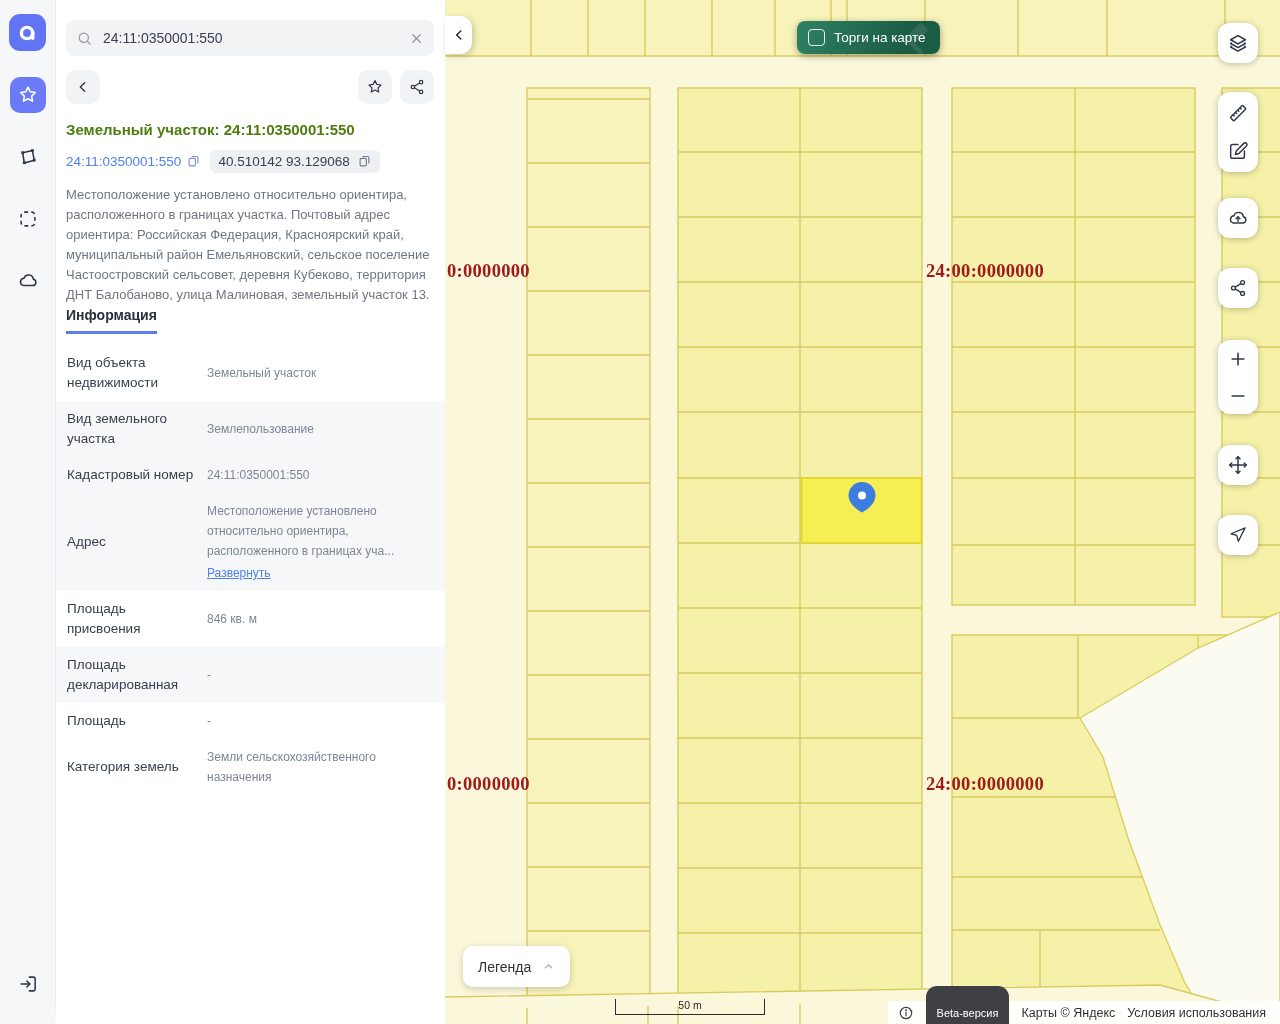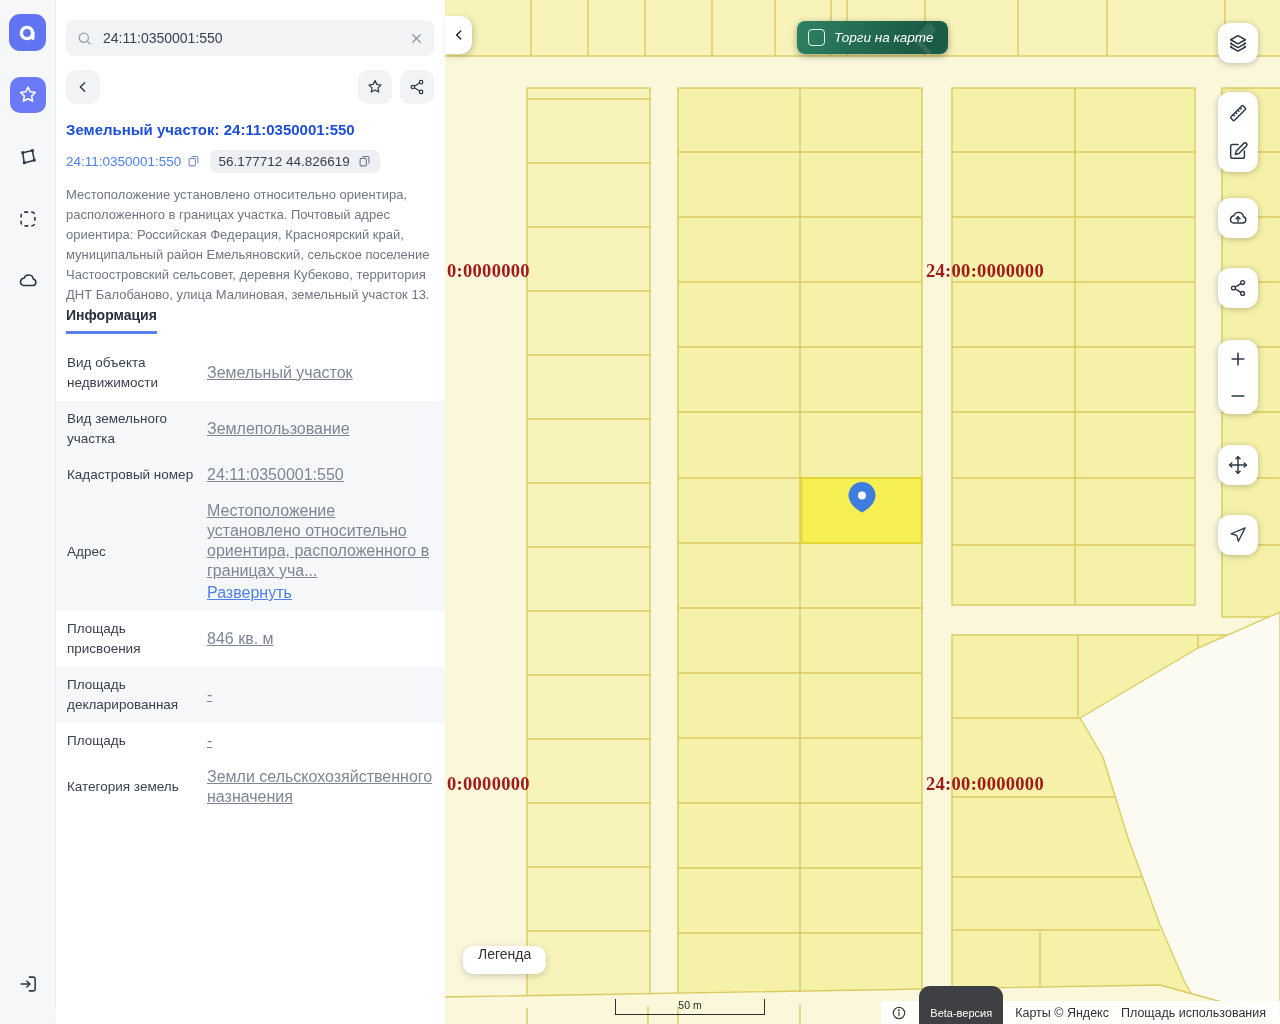--- a/index.html
+++ b/index.html
@@ -22,59 +22,59 @@
   .panel{position:absolute;left:55px;top:0;width:390px;height:892px;background:#fff;z-index:4;overflow:hidden;}
   .search-row{margin:20px 11px 0;background:#f1f3f5;border-radius:8px;height:36px;
         display:flex;align-items:center;padding:0 10px;gap:8px;}
   .search-row input{flex:1;border:0;outline:0;background:transparent;font:14px "Liberation Sans",sans-serif;color:#3a4150;}
   .icon-btn-plain{border:0;background:transparent;padding:0;display:flex;align-items:center;cursor:pointer;color:#8d95a0;}
   .nav-row{margin:14px 11px 0;display:flex;align-items:center;}
   .sq-btn{width:34px;height:34px;border-radius:10px;background:#f2f3f5;border:0;display:flex;
         align-items:center;justify-content:center;color:#2f3747;cursor:pointer;}
   .nav-row .grow{flex:1;}
   .nav-row .sq-btn + .sq-btn{margin-left:8px;}
-  .page-title{margin:17px 11px 0;font-size:15px;font-weight:bold;color:#1d4ed8;}
+  .page-title{margin:17px 11px 0;font-size:15px;font-weight:bold;color:#4d7c0f;}
   .chips{margin:12px 11px 0;display:flex;align-items:center;gap:9px;}
   .chip-link{display:flex;align-items:center;gap:5px;color:#4d80e8;font-size:13.5px;cursor:pointer;}
   .chip-gray{display:flex;align-items:center;gap:7px;background:#eef0f3;border-radius:6px;
         padding:4px 8px;font-size:13.5px;color:#39414f;}
   .copy-btn{border:0;background:transparent;padding:0;display:flex;cursor:pointer;color:#6f7a8c;}
   .desc{margin:12px 11px 0;font-size:13px;line-height:20px;color:#6f7684;}
   .tabs{margin:1px 11px 0;}
   .tab{display:inline-block;font-size:14px;font-weight:bold;color:#28303e;
         padding-bottom:8px;border-bottom:3px solid #5b7ff2;cursor:pointer;}
   .itable{margin-top:11px;}
   .irow{display:flex;align-items:center;gap:12px;padding:8px 12px;background:#fff;}
   .irow.alt{background:#f6f7f9;}
   .irow .lbl{width:128px;flex:none;font-size:13.5px;line-height:20px;color:#39414f;}
-  .irow .val{flex:1;font-size:16px;line-height:20px;color:#7e8695;text-decoration:underline;}
+  .irow .val{flex:1;font-size:12px;line-height:20px;color:#7e8695;}
   .expand{display:block;margin-top:2px;color:#4d80e8;text-decoration:underline;cursor:pointer;}
   .panel-fade{position:absolute;left:55px;bottom:0;width:390px;height:20px;z-index:6;
         background:linear-gradient(rgba(255,255,255,0),#fff);pointer-events:none;}
 
   
   .collapse-tab{position:absolute;left:445px;top:16px;width:27px;height:38px;background:#fff;
         border-radius:0 12px 12px 0;box-shadow:2px 2px 6px rgba(0,0,0,.18);display:flex;
         align-items:center;justify-content:center;color:#222;cursor:pointer;z-index:6;}
   .trading-btn{position:absolute;left:797px;top:21px;height:33px;border-radius:8px;z-index:6;
         background:linear-gradient(115deg,#2f8263 0%,#1b5c44 75%);box-shadow:0 2px 7px rgba(0,0,0,.35);
         display:flex;align-items:center;gap:9px;padding:0 14px 0 11px;color:#fff;font-size:13.5px;
-        cursor:pointer;overflow:hidden;font-style:italic;}
+        cursor:pointer;overflow:hidden;}
   .trading-check{width:15px;height:15px;border:1.5px solid rgba(255,255,255,.9);border-radius:4px;flex:none;}
   .trading-mark{position:absolute;right:2px;top:-4px;opacity:.8;}
   .trading-label{position:relative;z-index:1;}
 
   .tcard{position:absolute;left:1218px;width:40px;background:#fff;border-radius:12px;z-index:6;
         box-shadow:0 1px 6px rgba(0,0,0,.25);display:flex;flex-direction:column;align-items:center;justify-content:center;}
   .tbtn{width:40px;height:38px;border:0;background:transparent;display:flex;align-items:center;
         justify-content:center;color:#2f3747;cursor:pointer;}
 
-  .legend-btn{position:absolute;left:463px;top:946px;height:28px;background:#fff;border-radius:10px;z-index:6;
+  .legend-btn{position:absolute;left:463px;top:946px;height:41px;background:#fff;border-radius:10px;z-index:6;
         box-shadow:0 2px 7px rgba(0,0,0,.18);display:flex;align-items:center;gap:11px;padding:0 15px;
-        font-size:14px;color:#333;cursor:pointer;flex-direction:column;}
+        font-size:14px;color:#333;cursor:pointer;}
   .scalebar{position:absolute;left:615px;top:999px;width:148px;height:15px;z-index:6;
         border-left:1.5px solid #2b2b2b;border-right:1.5px solid #2b2b2b;border-bottom:1.5px solid #2b2b2b;
         text-align:center;font-size:10.5px;line-height:12px;color:#2b2b2b;}
   .attrib{position:absolute;right:0;bottom:0;height:23px;background:rgba(255,255,255,.92);z-index:6;
         display:flex;align-items:center;gap:12px;padding:0 14px 0 10px;border-top-left-radius:4px;}
   .beta-pill{background:#3f4043;color:#fff;font-size:11px;border-radius:11px;padding:21px 11px;}
   .attrib a{color:#2f3338;font-size:12.5px;text-decoration:none;cursor:pointer;}
   .info-ico{color:#3c4043;display:flex;align-items:center;}
 </style>
 </head>
@@ -214,21 +214,21 @@
     <span class="chip-link">
       <span>24:11:0350001:550</span>
       <button class="copy-btn" style="color:#7d90c4;">
         <svg width="15" height="15" viewBox="0 0 24 24" fill="none" stroke="currentColor" stroke-width="1.8" stroke-linejoin="round">
           <rect x="5" y="7" width="10" height="12" rx="2"></rect>
             <path d="M9 4h8a2 2 0 0 1 2 2v9"></path>
         </svg>
       </button>
     </span>
     <span class="chip-gray">
-      <span>56.177712 44.826619</span>
+      <span>40.510142 93.129068</span>
       <button class="copy-btn">
         <svg width="15" height="15" viewBox="0 0 24 24" fill="none" stroke="currentColor" stroke-width="1.8" stroke-linejoin="round">
           <rect x="5" y="7" width="10" height="12" rx="2"></rect>
             <path d="M9 4h8a2 2 0 0 1 2 2v9"></path>
         </svg>
       </button>
     </span>
   </div>
 
   <div class="desc">Местоположение установлено относительно ориентира, расположенного в границах участка. Почтовый адрес ориентира: Российская Федерация, Красноярский край, муниципальный район Емельяновский, сельское поселение Частоостровский сельсовет, деревня Кубеково, территория ДНТ Балобаново, улица Малиновая, земельный участок 13.</div>
@@ -375,14 +375,14 @@
 <div class="attrib">
   <span class="info-ico">
     <svg width="16" height="16" viewBox="0 0 24 24" fill="none" stroke="currentColor" stroke-width="1.8" stroke-linecap="round">
       <circle cx="12" cy="12" r="8.5"></circle>
         <path d="M12 11.2v5"></path>
         <circle cx="12" cy="7.8" r="0.6" fill="currentColor"></circle>
     </svg>
   </span>
   <span class="beta-pill">Beta-версия</span>
   <a>Карты © Яндекс</a>
-  <a>Площадь использования</a>
+  <a>Условия использования</a>
 </div>
 
 </body></html>

